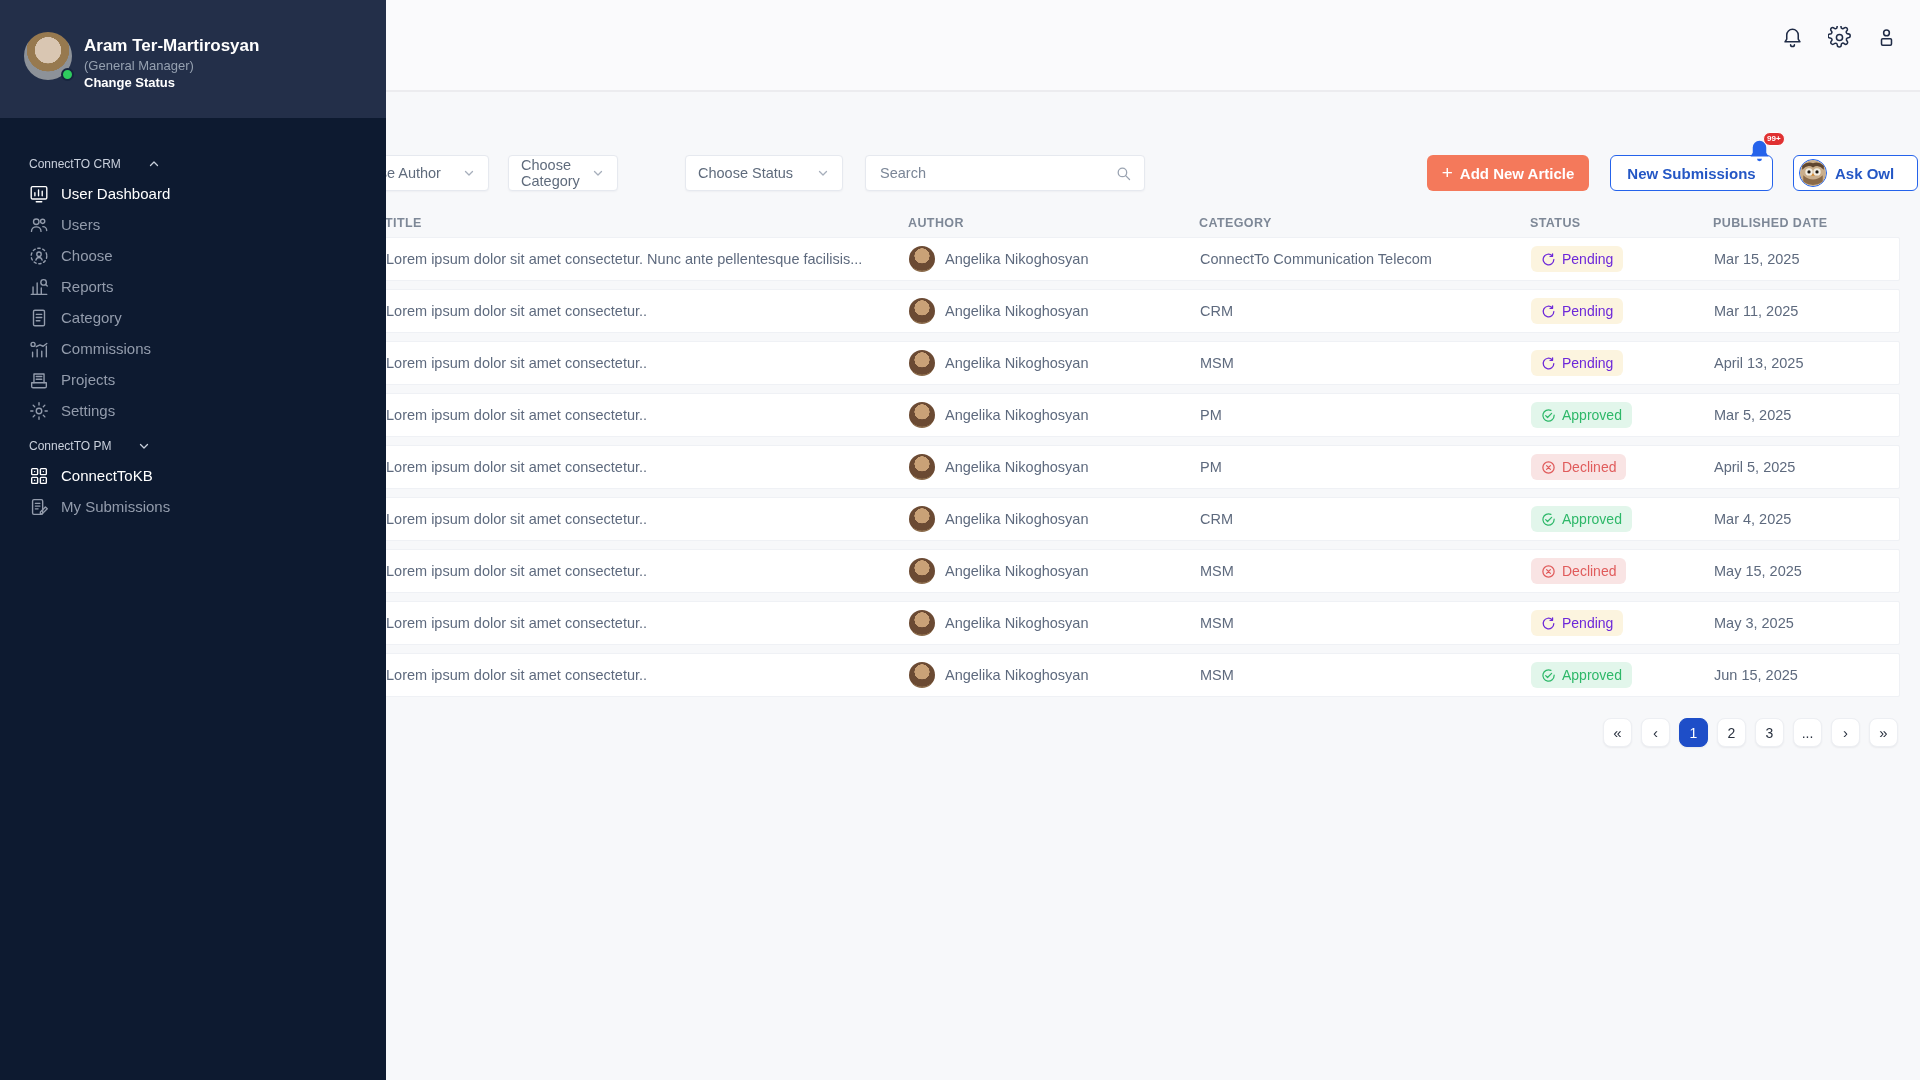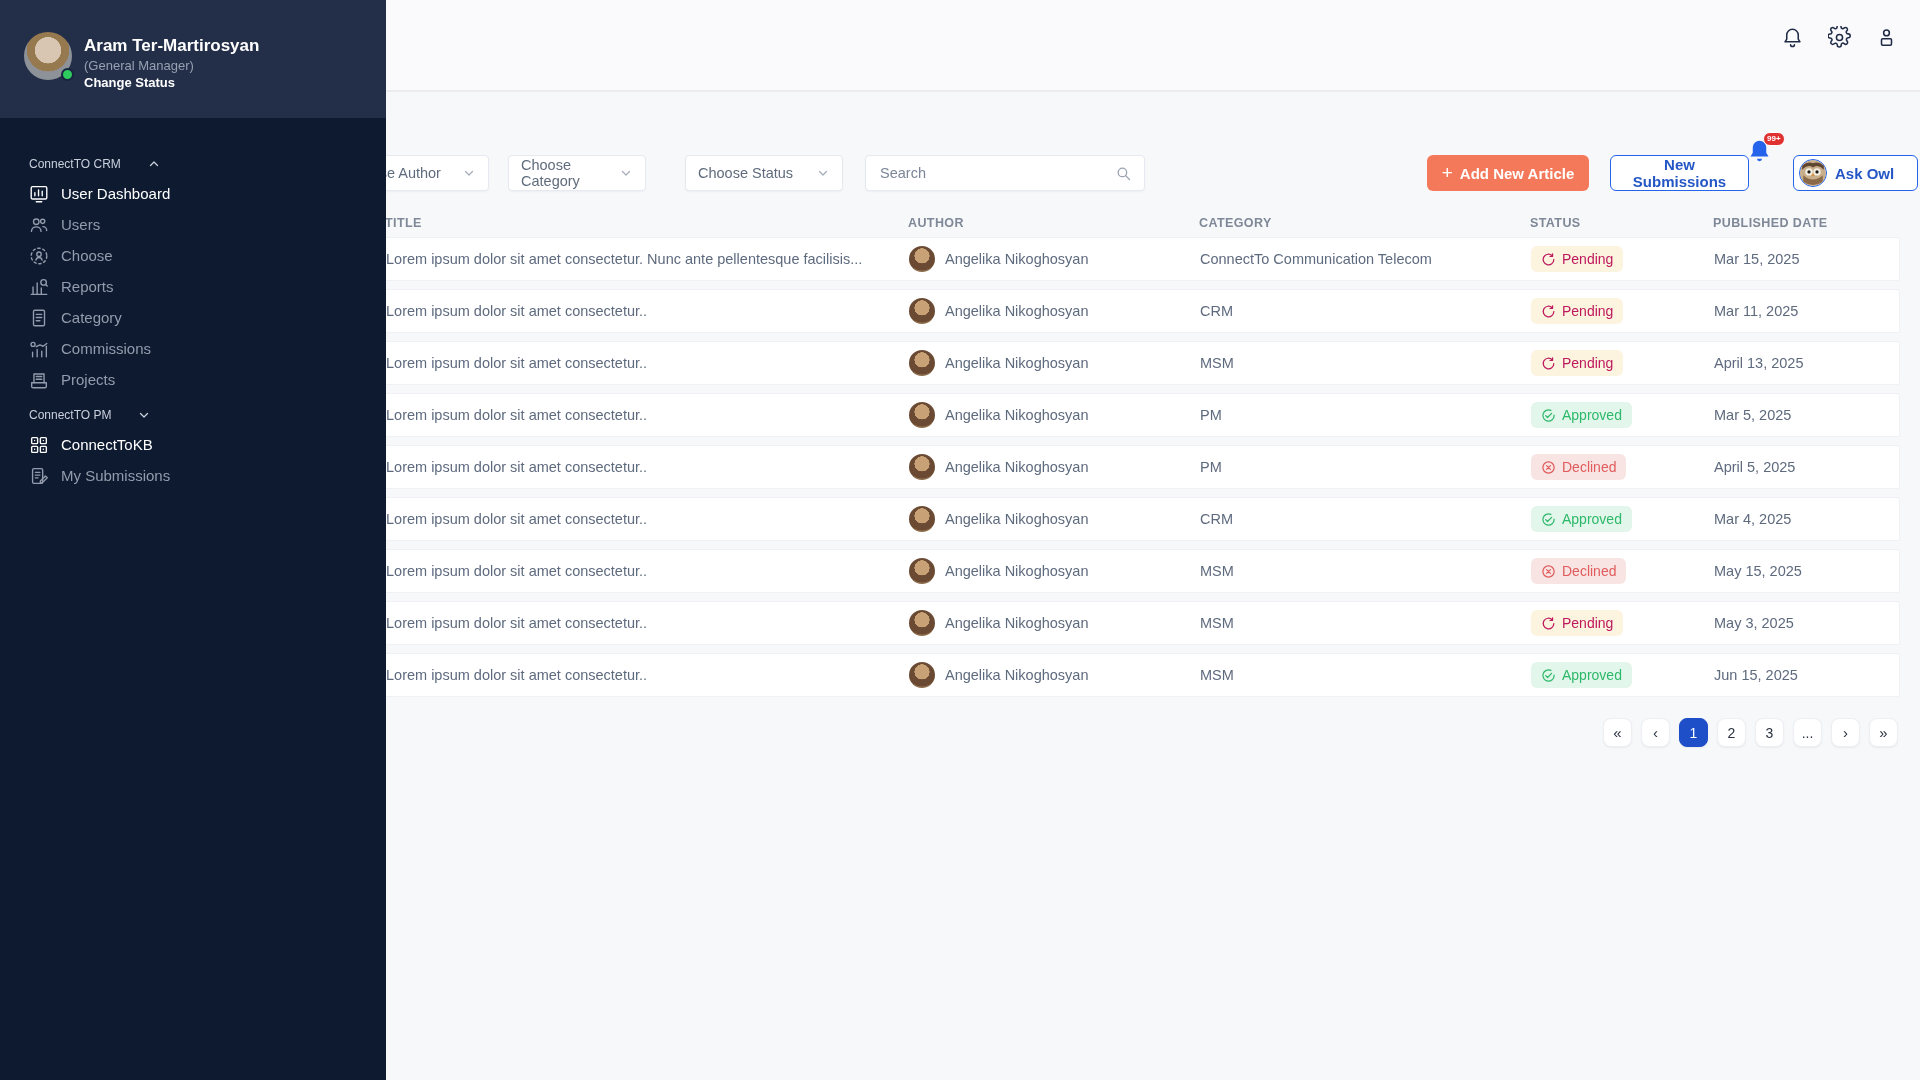--- a/index.html
+++ b/index.html
@@ -36,33 +36,33 @@
   
   .dropdown, .searchbox {
     position:absolute; top:155px; height:36px; background:#fff;
     border:1px solid #E6E9EF; border-radius:4px; display:flex; align-items:center;
     padding:0 12px; color:#5F6B7C; font-size:14.5px; box-shadow:0 1px 2px rgba(16,24,40,.04); cursor:pointer;
   }
   .dropdown span.lbl { flex:1; }
   .dd-chev { color:#A6AEBB; display:inline-flex; width:14px; height:14px; }
   .dd-chev svg { width:100%; height:100%; }
   #f-author { left:12px; width:157px; }
-  #f-category { left:188px; width:138px; }
+  #f-category { left:188px; width:110px; }
   #f-status { left:365px; width:158px; }
   .searchbox { left:545px; width:280px; cursor:text; }
   .searchbox input { border:none; outline:none; flex:1; font-size:14.5px; color:#5F6B7C; font-family:"Liberation Sans", sans-serif; background:transparent; }
   .searchbox input::placeholder { color:#7B8697; }
   .search-ic { width:17px; height:17px; color:#9AA3B1; }
   .search-ic svg { width:100%; height:100%; }
   .btn { position:absolute; top:155px; height:36px; border-radius:6px; font-weight:bold; font-size:15px;
     display:flex; align-items:center; justify-content:center; cursor:pointer; font-family:"Liberation Sans", sans-serif; }
   #btn-add { left:1107px; width:162px; background:#F4795B; color:#fff; border:none; gap:7px; }
   #btn-add .plus { font-size:19px; font-weight:normal; line-height:1; margin-top:-2px; }
   .btn-outline { background:#fff; border:1.5px solid #2563EB; color:#2457C5; }
-  #btn-subs { left:1290px; width:139px; }
+  #btn-subs { left:1290px; width:163px; }
   #btn-owl { left:1473px; width:125px; gap:8px; justify-content:flex-start; padding-left:5px; }
   .subs-bell { position:absolute; left:1426px; top:138px; width:27px; height:27px; color:#2563EB; z-index:3; }
   .subs-bell svg { width:100%; height:100%; }
   .subs-badge { position:absolute; left:1443px; top:132px; z-index:4; background:#E03131; color:#fff;
     font-size:8px; font-weight:bold; padding:2px 3px; border-radius:8px; border:1px solid #fff; line-height:1;text-align:right; }
   .owl-avatar { width:28px; height:28px; border-radius:50%; border:1.5px solid #2563EB; overflow:hidden; flex:0 0 28px; background:#cfe0f2; }
   .owl-avatar svg { width:100%; height:100%; display:block; }
   
   .thead { position:absolute; top:210px; left:12px; width:1568px; height:26px; display:grid;
     grid-template-columns:563px 290px 335px 180px 200px; align-items:center;
@@ -77,21 +77,21 @@
   .cell { display:flex; align-items:center; color:#5E6A7E; font-size:14.5px; padding-left:13px; overflow:hidden; white-space:nowrap; }
   .cell.c-title { padding-left:53px; }
   .cell.c-cat { padding-left:14px; }
   .cell.c-stat { padding-left:10px; }
   .row-avatar { width:26px; height:26px; border-radius:50%; margin-right:10px; flex:0 0 26px;
     background: radial-gradient(circle at 50% 38%, #c9a177 0 36%, #6b4a33 37% 70%, #8a6a4a 71%); }
   .ribbon { position:absolute; left:-1px; top:-1px; width:33px; height:33px; pointer-events:none; }
   .badge { display:inline-flex; align-items:center; gap:6px; padding:5px 10px; border-radius:6px; font-size:14px; }
   .badge .b-ic { width:15px; height:15px; display:inline-flex; }
   .badge .b-ic svg { width:100%; height:100%; }
-  .status-pending { background:#FCF4DF; color:#be185d; }
+  .status-pending { background:#FCF4DF; color:#6d28d9; }
   .status-approved { background:#E2F6EB; color:#2EB869; }
   .status-declined { background:#F9E4E4; color:#E05B5B; }
   
   .pagination { position:absolute; top:718px; right:22px; display:flex; gap:9px; }
   .page-btn { width:29px; height:29px; border-radius:8px; background:#fff; border:1px solid #EDEFF3;
     box-shadow:0 1px 2px rgba(16,24,40,.06); display:flex; align-items:center; justify-content:center;
     font-size:14px; color:#2A3240; cursor:pointer; }
   .page-btn.chevs { font-size:15px; }
   .page-btn.active { background:#1E4EC8; border-color:#1E4EC8; color:#fff; }
 </style>
@@ -180,20 +180,29 @@
       </div>
       <div class="nav-item">
         <span class="nav-ic">
           <svg viewBox="0 0 24 24" fill="none" stroke="currentColor" stroke-width="1.5" stroke-linecap="round" stroke-linejoin="round">
             <path d="M4 15h16v4a1.5 1.5 0 0 1-1.5 1.5h-13A1.5 1.5 0 0 1 4 19z"></path>
             <path d="M6.5 15V5.5h11V15"></path>
             <path d="M9 8.2h6M9 11.2h6"></path>
           </svg>
         </span>
         <span>Projects</span>
+      </div>
+      <div class="nav-item">
+        <span class="nav-ic">
+          <svg viewBox="0 0 24 24" fill="none" stroke="currentColor" stroke-width="1.5" stroke-linecap="round" stroke-linejoin="round">
+            <circle cx="12" cy="12" r="3"></circle>
+            <path d="M12 3v2.4M12 18.6V21M3 12h2.4M18.6 12H21M5.6 5.6l1.7 1.7M16.7 16.7l1.7 1.7M18.4 5.6l-1.7 1.7M7.3 16.7l-1.7 1.7"></path>
+          </svg>
+        </span>
+        <span>Settings</span>
       </div>
       <div class="section-header">
         <span>ConnectTO PM</span>
         <span class="chev" style="width: 14px; height: 14px;">
           <svg viewBox="0 0 24 24" fill="none" stroke="currentColor" stroke-width="2.2" stroke-linecap="round" stroke-linejoin="round">
             <polyline points="6 9.5 12 15.5 18 9.5"></polyline>
           </svg>
         </span>
       </div>
       <div class="nav-item active">

